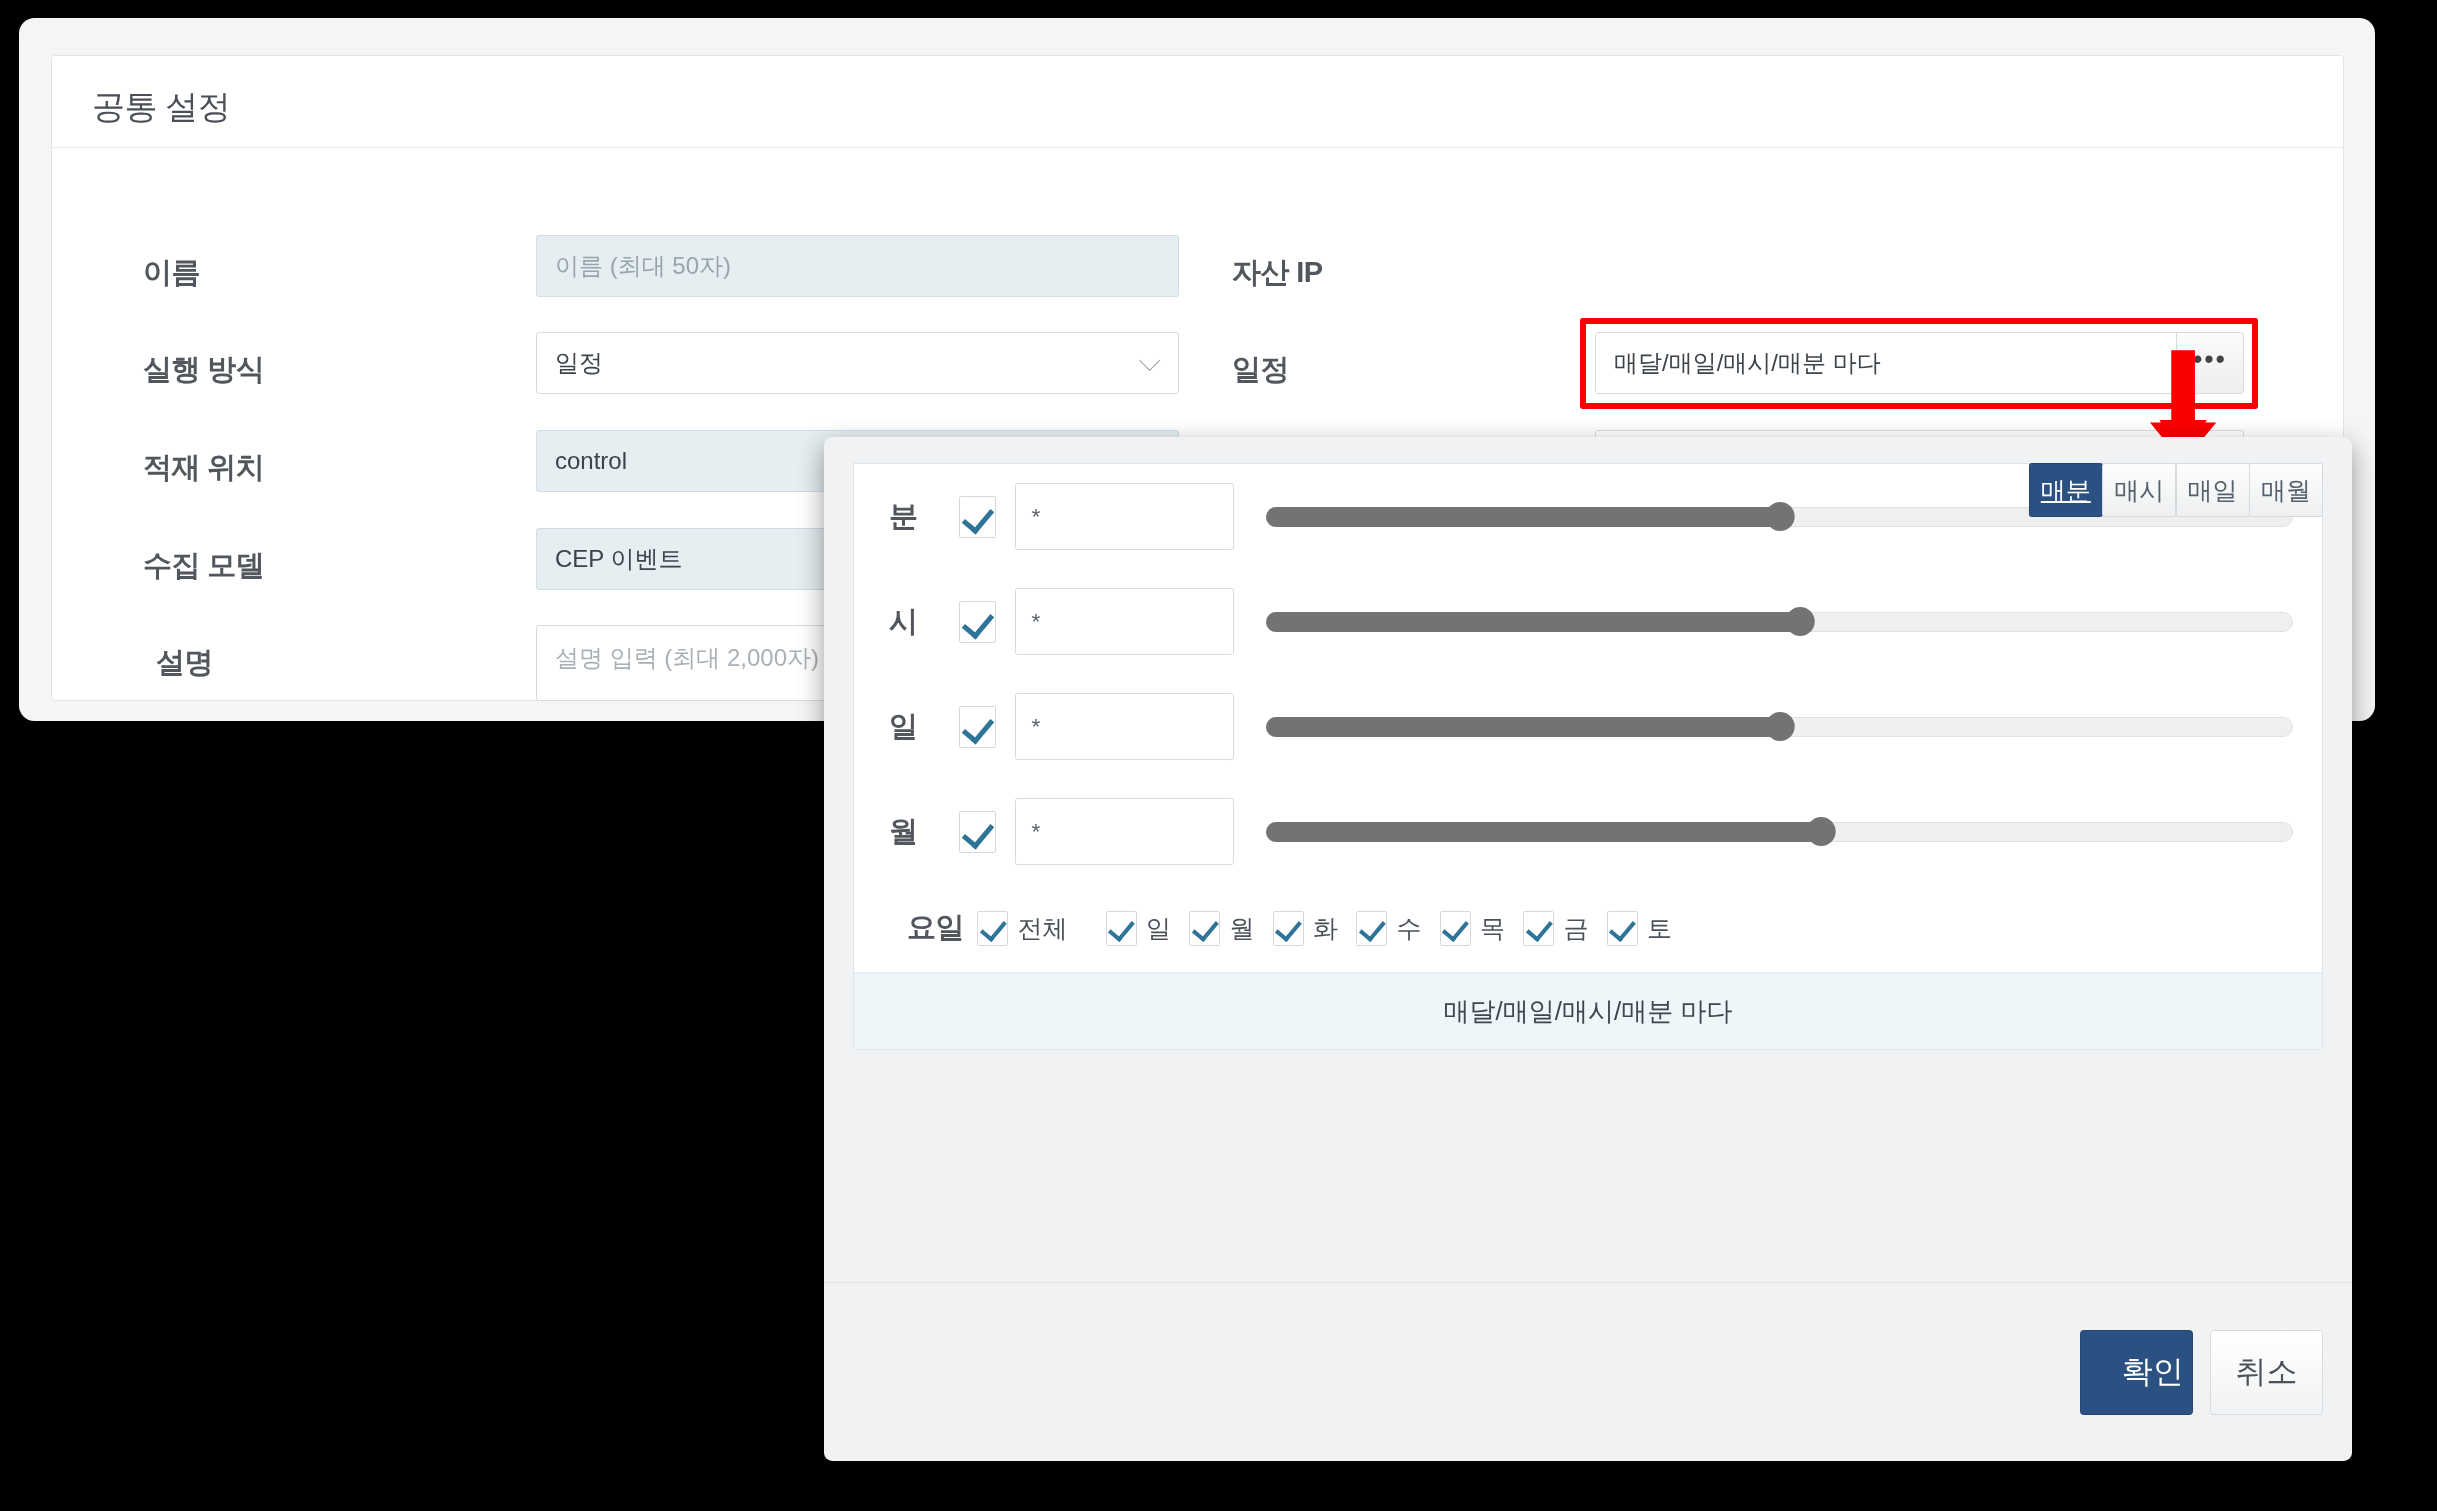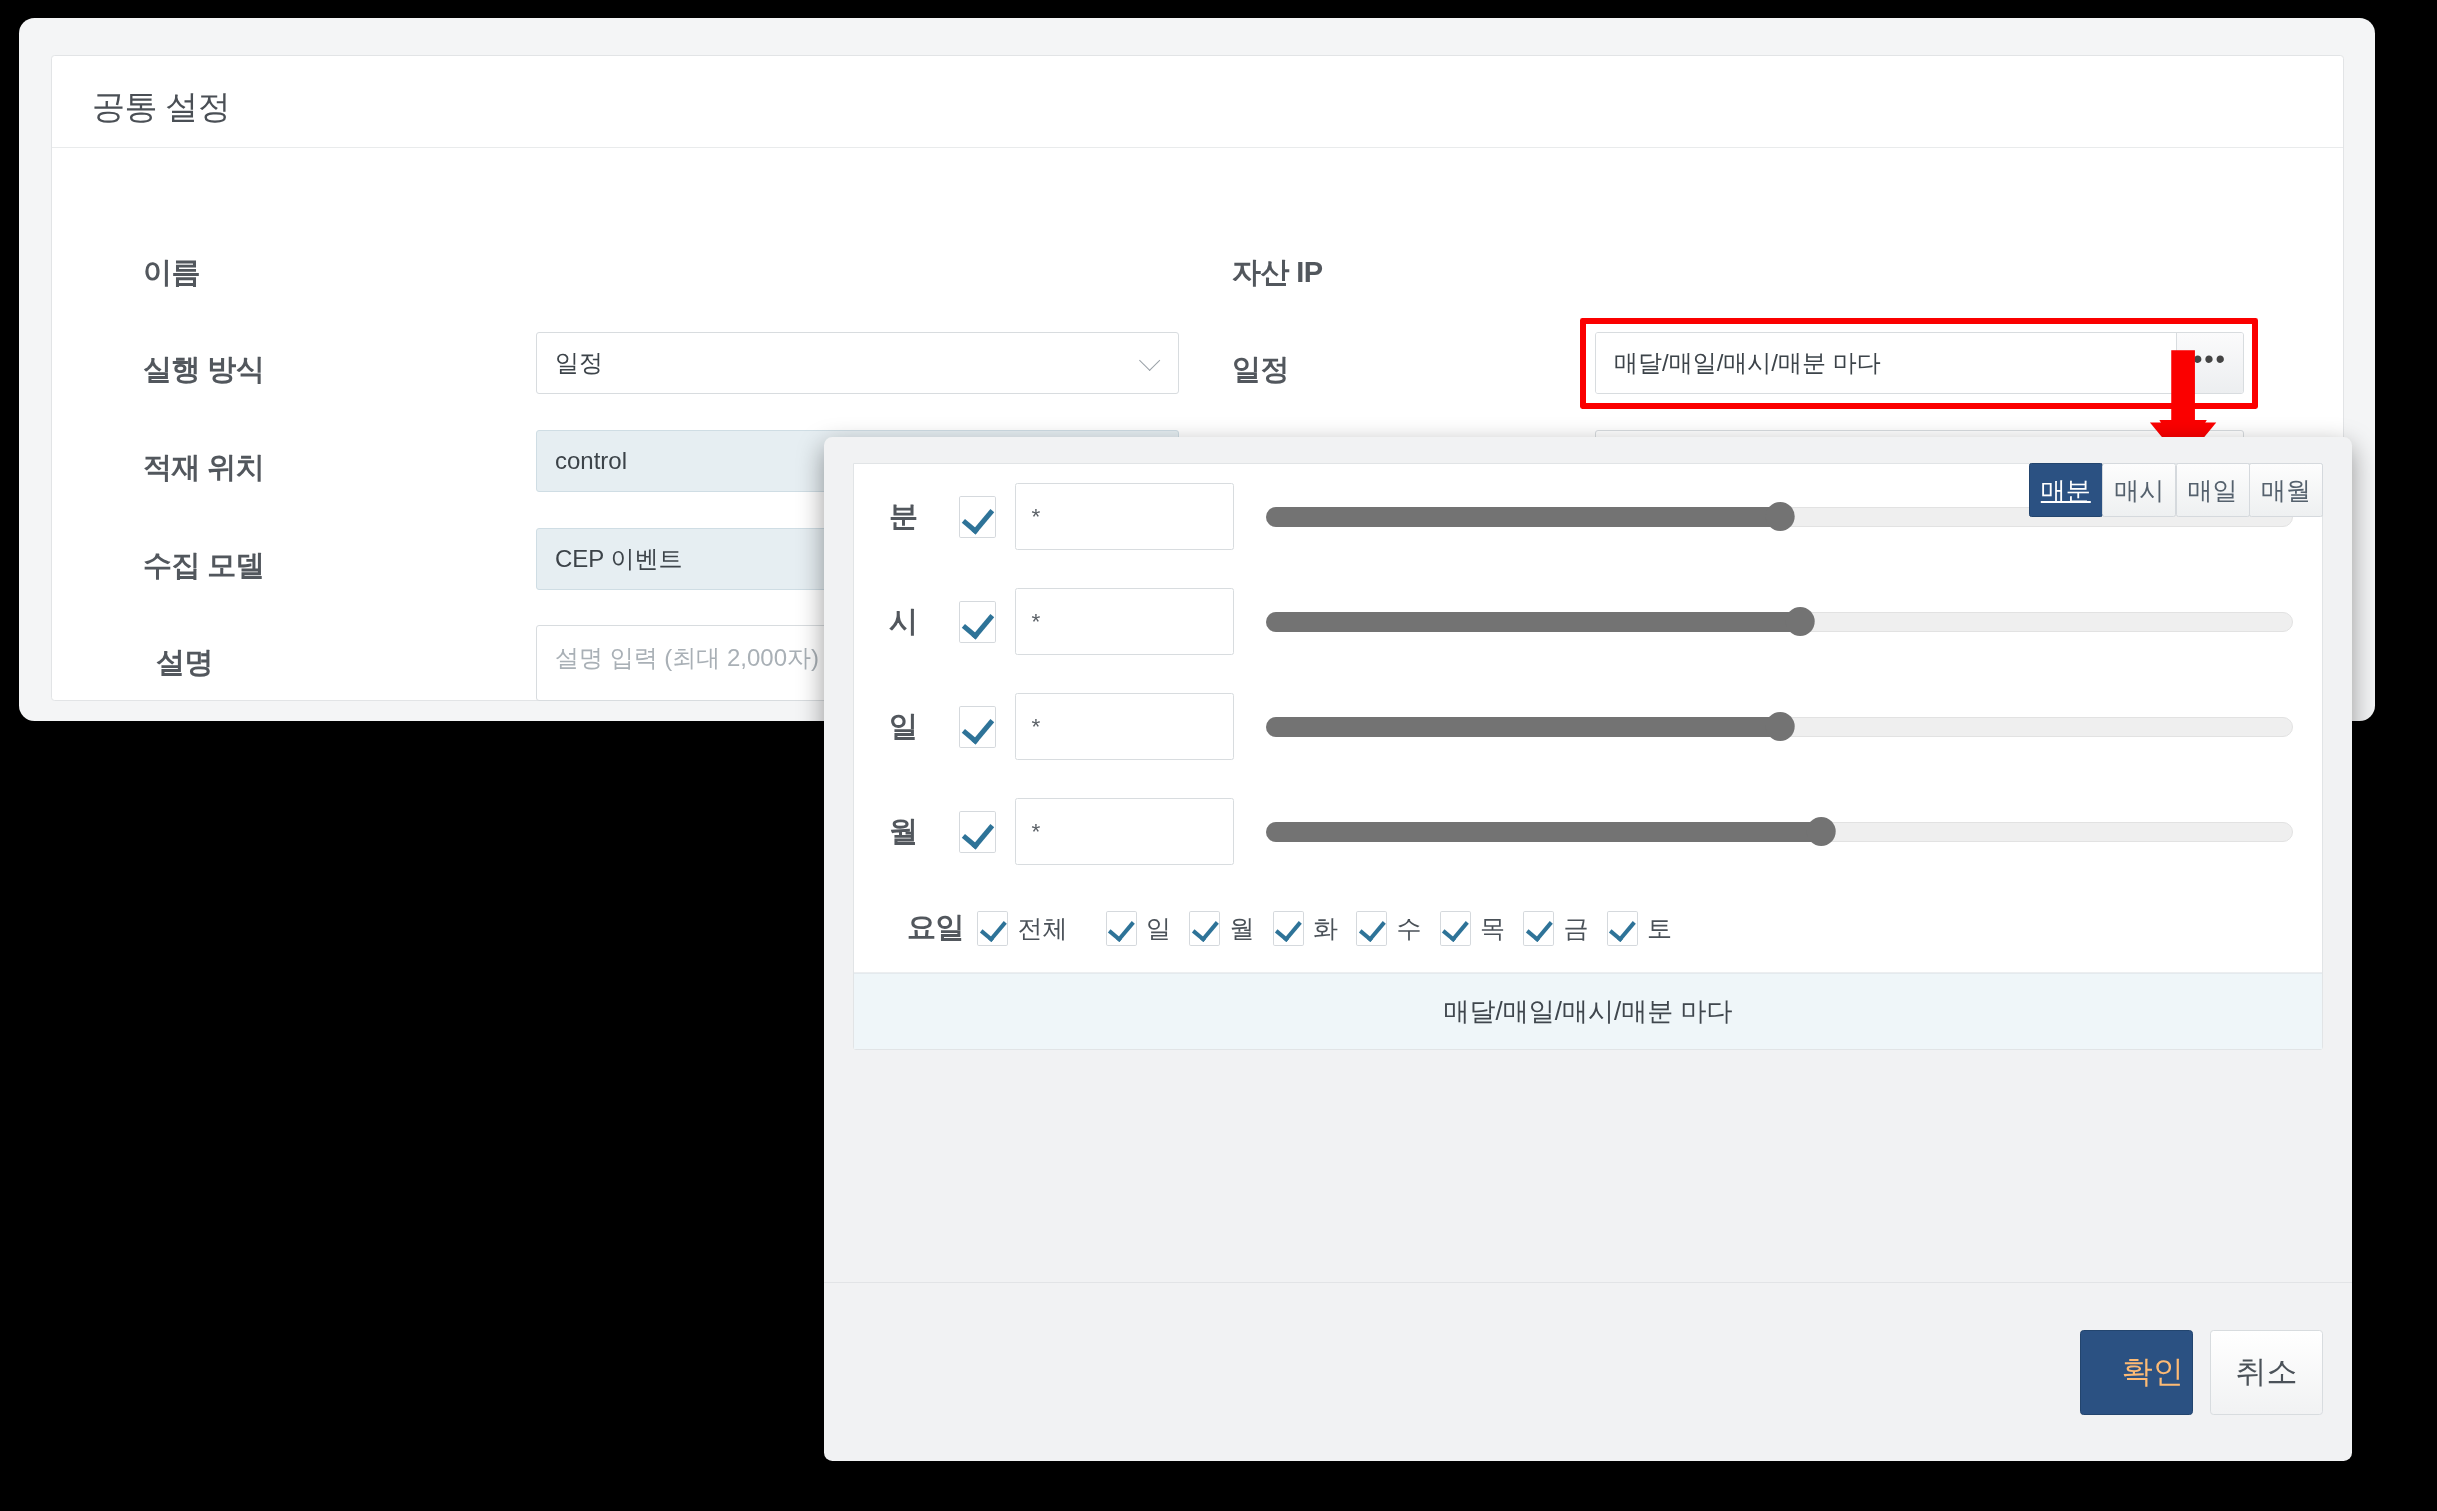--- a/index.html
+++ b/index.html
@@ -302,36 +302,37 @@
     display:flex; align-items:center; justify-content:flex-end;
     padding-right: 29px;
     gap: 16.7px;
   }
   .btn {
     width: 113px; height: 85px;
     display:flex; align-items:center; justify-content:center;
     font-size: 31px;
     border-radius: 3.6px;
   }
-  .btn.primary { background: #2b5182; color:#fdba74; border:0.6px solid #23456e;padding-left:32px; }
+  .btn.primary { background: #2b5182; color:#ffffff; border:0.6px solid #23456e;padding-left:32px; }
   .btn.ghost { background: linear-gradient(#ffffff,#f1f2f3); color:#4b5259; border:0.6px solid #d8dcdf; }
 </style>
 </head>
 <body>
 
 <div id="root">
 
   <div class="bg-card">
     <div class="bg-card-inner">
       <div class="panel-title">공통 설정</div>
       <div class="panel-divider"></div>
 
       <div class="form-grid">
 
         <div class="f-label" style="left:91px; top:197px;">이름</div>
+        <div class="f-ctrl tinted ph" style="left:484px; top:179px; width:643px;">이름 (최대 50자)</div>
 
         <div class="f-label" style="left:91px; top:294px;">실행 방식</div>
         <div class="f-ctrl" style="left:484px; top:276px; width:643px;">
           <span>일정</span>
           <span class="chev"></span>
         </div>
 
         <div class="f-label" style="left:91px; top:392px;">적재 위치</div>
         <div class="f-ctrl tinted" style="left:484px; top:374px; width:643px;">
           <span>control</span>

